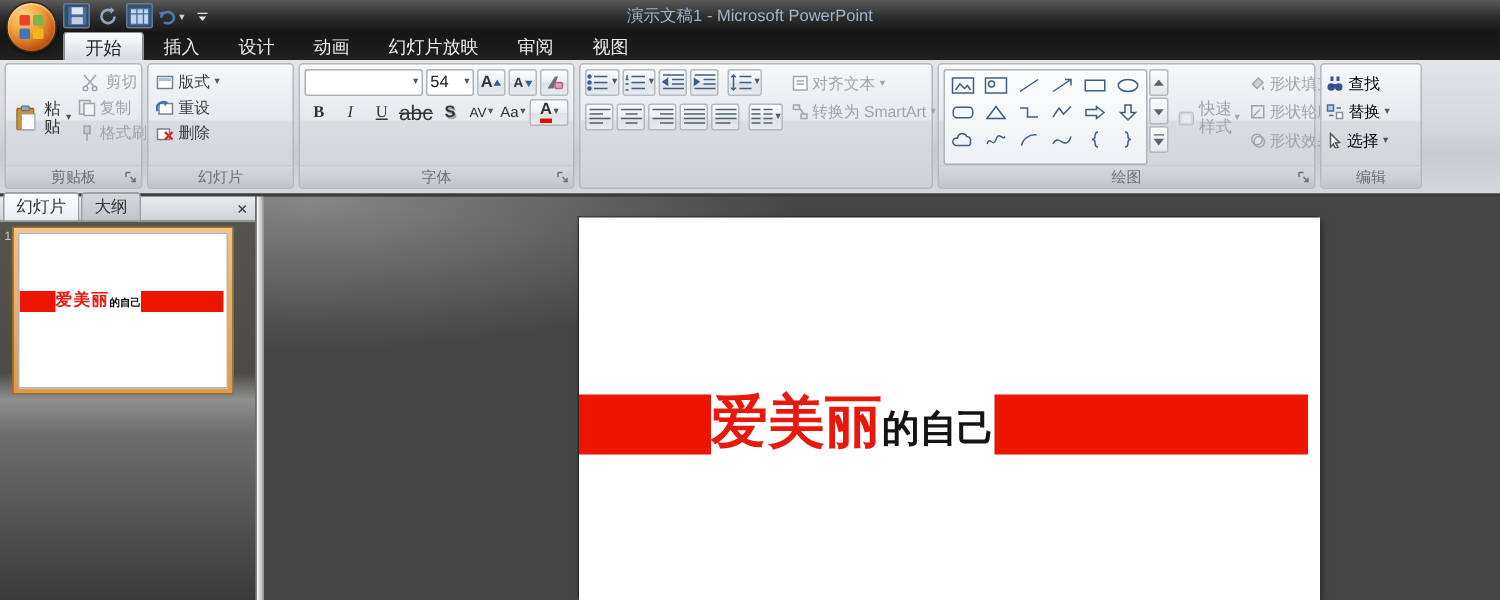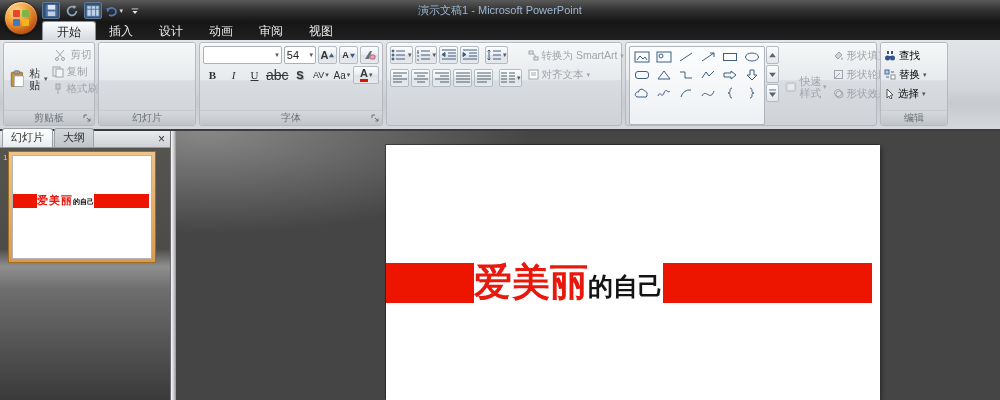--- a/index.html
+++ b/index.html
@@ -156,20 +156,21 @@
             </svg>
         </div>
       </div>
       <div class="win-title">演示文稿1 - Microsoft PowerPoint</div>
     </div>
     <div class="rtabs">
       <div class="rtab active">开始</div>
       <div class="rtab">插入</div>
       <div class="rtab">设计</div>
       <div class="rtab">动画</div>
+      <div class="rtab">幻灯片放映</div>
       <div class="rtab">审阅</div>
       <div class="rtab">视图</div>
     </div>
   </div>
 
   <div class="ribbon">
 
     <div class="group" style="width:92px">
       <div class="gc">
         <div class="bigbtn">
@@ -209,20 +210,45 @@
       <div class="gl">
         <span>剪贴板</span>
         <svg class="lnch" width="9" height="9" viewBox="0 0 9 9">
             <path d="M1 1h3M1 1v3M4 4l3 3M7 4.5V7H4.5" stroke="#6b7078" fill="none"></path>
           </svg>
       </div>
     </div>
 
     <div class="group" style="width:98px">
       <div class="gc">
+        <div class="minis">
+          <div class="mini">
+            <svg width="12" height="12" viewBox="0 0 12 12">
+                <rect x="1" y="2" width="10" height="8" fill="#fff" stroke="#7a8088"></rect>
+                <rect x="2" y="3" width="8" height="2" fill="#a8c4e0"></rect>
+              </svg>
+            <span>版式</span>
+            <span class="dd">▾</span>
+          </div>
+          <div class="mini">
+            <svg width="12" height="12" viewBox="0 0 12 12">
+                <rect x="2" y="3" width="9" height="7" fill="#fff" stroke="#7a8088"></rect>
+                <path d="M1 8a4 4 0 0 1 6-5" fill="none" stroke="#3f6fb5" stroke-width="1.5"></path>
+                <path d="M5 1l3 1-2 3z" fill="#3f6fb5"></path>
+              </svg>
+            <span>重设</span>
+          </div>
+          <div class="mini">
+            <svg width="12" height="12" viewBox="0 0 12 12">
+                <rect x="1" y="3" width="8" height="7" fill="#fff" stroke="#7a8088"></rect>
+                <path d="M6 5l5 5M11 5l-5 5" stroke="#d22" stroke-width="1.6"></path>
+              </svg>
+            <span>删除</span>
+          </div>
+        </div>
       </div>
       <div class="gl">
           <span>幻灯片</span>
         </div>
     </div>
 
     <div class="group" style="width:184px">
       <div class="gc" style="flex-direction:column">
         <div class="frow">
           <div class="combo" style="width:84px">
@@ -368,33 +394,33 @@
                 <svg class="shp" viewBox="0 0 16 12">
                   <path d="M1 1h6M1 4h6M1 7h6M1 10h6M9 1h6M9 4h6M9 7h6M9 10h6" stroke="#51616f" fill="none"></path>
                 </svg>
                 <span class="dd">▾</span>
               </div>
           </div>
         </div>
         <div style="display:flex;flex-direction:column;margin-left:6px">
           <div class="vlab dis">
             <svg width="11" height="11" viewBox="0 0 11 11">
+                <rect x="1" y="1" width="9" height="9" fill="#fff" stroke="#a0a5ab"></rect>
+                <path d="M3 4h5M3 6h5" stroke="#a0a5ab"></path>
+              </svg>
+            <span>对齐文本</span>
+              <span class="dd">▾</span>
+          </div>
+          <div class="vlab dis">
+            <svg width="11" height="11" viewBox="0 0 11 11">
                 <rect x="1" y="1" width="4" height="3" stroke="#a0a5ab" fill="#e4e6e8"></rect>
                 <rect x="6" y="7" width="4" height="3" stroke="#a0a5ab" fill="#e4e6e8"></rect>
                 <path d="M5 3l3 4" stroke="#a0a5ab"></path>
               </svg>
             <span>转换为 SmartArt</span>
-              <span class="dd">▾</span>
-          </div>
-          <div class="vlab dis">
-            <svg width="11" height="11" viewBox="0 0 11 11">
-                <rect x="1" y="1" width="9" height="9" fill="#fff" stroke="#a0a5ab"></rect>
-                <path d="M3 4h5M3 6h5" stroke="#a0a5ab"></path>
-              </svg>
-            <span>对齐文本</span>
               <span class="dd">▾</span>
           </div>
         </div>
       </div>
     </div>
 
     <div class="group" style="width:252px">
       <div class="gc">
         <div class="gallery">
           <div class="grow">
@@ -545,20 +571,26 @@
           </div>
           <div class="vlab dis">
             <svg width="11" height="11" viewBox="0 0 11 11">
                 <circle cx="5" cy="5" r="3.5" fill="#e0e3e6" stroke="#a0a5ab"></circle>
                 <circle cx="6.5" cy="6.5" r="3.5" fill="none" stroke="#a0a5ab"></circle>
               </svg>
             <span>形状效果</span>
               <span class="dd">▾</span>
           </div>
         </div>
+      </div>
+      <div class="gl">
+        <span>绘图</span>
+        <svg class="lnch" width="9" height="9" viewBox="0 0 9 9">
+            <path d="M1 1h3M1 1v3M4 4l3 3M7 4.5V7H4.5" stroke="#6b7078" fill="none"></path>
+          </svg>
       </div>
     </div>
 
     <div class="group" style="width:68px">
       <div class="gc" style="flex-direction:column">
         <div class="vlab">
           <svg width="12" height="11" viewBox="0 0 12 11">
               <path d="M3 1h2v3H3zM7 1h2v3H7z" fill="#34538a"></path>
               <circle cx="3.5" cy="8" r="2.5" fill="#34538a"></circle>
               <circle cx="8.5" cy="8" r="2.5" fill="#34538a"></circle>

